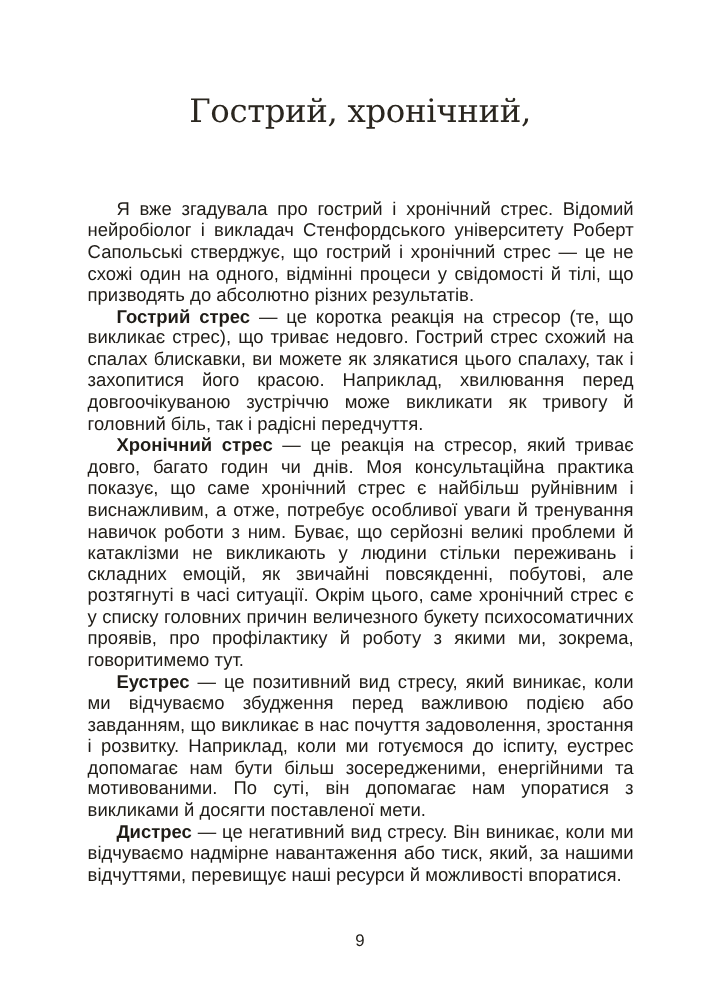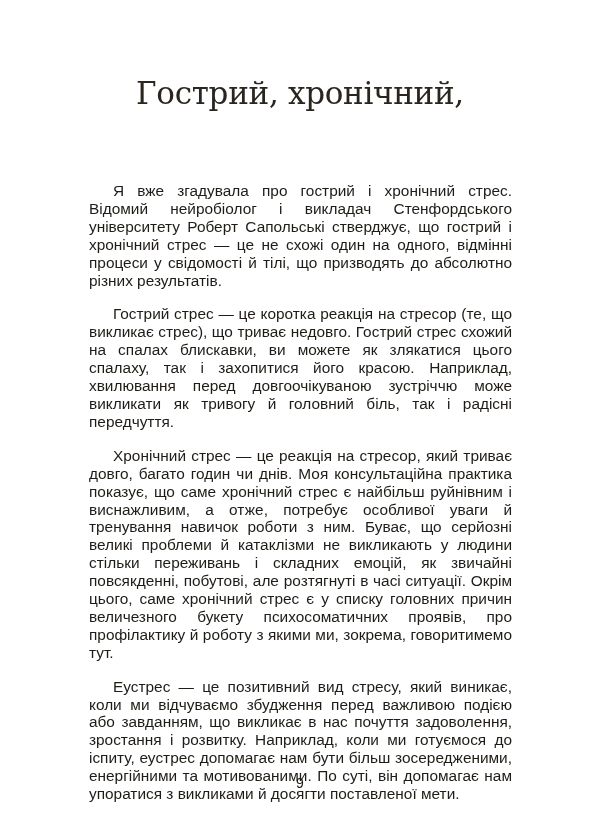--- a/index.html
+++ b/index.html
@@ -2,46 +2,47 @@
 <html><head>
 <meta charset="utf-8">
 <style>
   html, body { margin: 0; padding: 0; background: #ffffff; }
   body { width: 600px; height: 831px; position: relative; overflow: hidden; color: #1f1c17; }
   .page { position: absolute; left: 0; top: 0; width: 600px; height: 831px; background: #fff; }
   .title {
     position: absolute; left: 60px; top: 77px; width: 480px;
     text-align: center;
     font-family: "DejaVu Serif", serif;
-    font-size: 31px; line-height: 33px; font-weight: normal;
+    font-size: 27px; line-height: 33px; font-weight: normal;
     color: #2a261f; letter-spacing: -0.3px;
   }
   .body {
     position: absolute; left: 73px; top: 166px; width: 455px;
     font-family: "Liberation Sans", sans-serif;
     font-size: 15.4px; line-height: 17.9px;
     text-align: justify; color: #1f1c17;
   }
-  .body p { margin: 16px; text-indent: 24px; hyphens: manual; }
-  .body b { font-weight: normal; }
+  .body p { margin: 0; text-indent: 24px; hyphens: manual; }
+  .body b { font-weight: bold; }
   .pagenum {
     position: absolute; left: 0; width: 600px; top: 775px;
     text-align: center;
     font-family: "Liberation Sans", sans-serif; font-size: 14px; color: #1f1c17;
   }
 </style>
 </head>
 <body>
 
 <div class="page">
   <div class="title">
     <div>Гострий, хронічний,</div>
   </div>
 
   <div class="body">
     <p><b></b><span>Я вже згадувала про гострий і хронічний стрес. Відомий нейробіолог і викладач Стенфордського університету Роберт Сапольські стверджує, що гострий і хронічний стрес — це не схожі один на одного, відмінні процеси у свідомості й тілі, що призводять до абсолютно різних результатів.</span></p>
     <p><b>Гострий стрес</b><span> — це коротка реакція на стресор (те, що викликає стрес), що триває недовго. Гострий стрес схожий на спалах блискавки, ви можете як злякатися цього спалаху, так і захопитися його красою. Наприклад, хвилювання перед довгоочікуваною зустріччю може викликати як тривогу й головний біль, так і радісні передчуття.</span></p>
     <p><b>Хронічний стрес</b><span> — це реакція на стресор, який триває довго, багато годин чи днів. Моя консультаційна практика показує, що саме хронічний стрес є найбільш руйнівним і виснажливим, а отже, потребує особливої уваги й тренування навичок роботи з ним. Буває, що серйозні великі проблеми й катаклізми не викликають у людини стільки переживань і складних емоцій, як звичайні повсякденні, побутові, але розтягнуті в часі ситуації. Окрім цього, саме хронічний стрес є у списку головних причин величезного букету психосоматичних проявів, про профілактику й роботу з якими ми, зокрема, говоритимемо тут.</span></p>
     <p><b>Еустрес</b><span> — це позитивний вид стресу, який виникає, коли ми відчуваємо збудження перед важливою подією або завданням, що викликає в нас почуття задоволення, зростання і розвитку. Наприклад, коли ми готуємося до іспиту, еустрес допомагає нам бути більш зосередженими, енергійними та мотивованими. По суті, він допомагає нам упоратися з викликами й досягти поставленої мети.</span></p>
+    <p><b>Дистрес</b><span> — це негативний вид стресу. Він виникає, коли ми відчуваємо надмірне навантаження або тиск, який, за нашими відчуттями, перевищує наші ресурси й можливості впоратися.</span></p>
   </div>
 
   <div class="pagenum">9</div>
 </div>
 
 </body></html>

